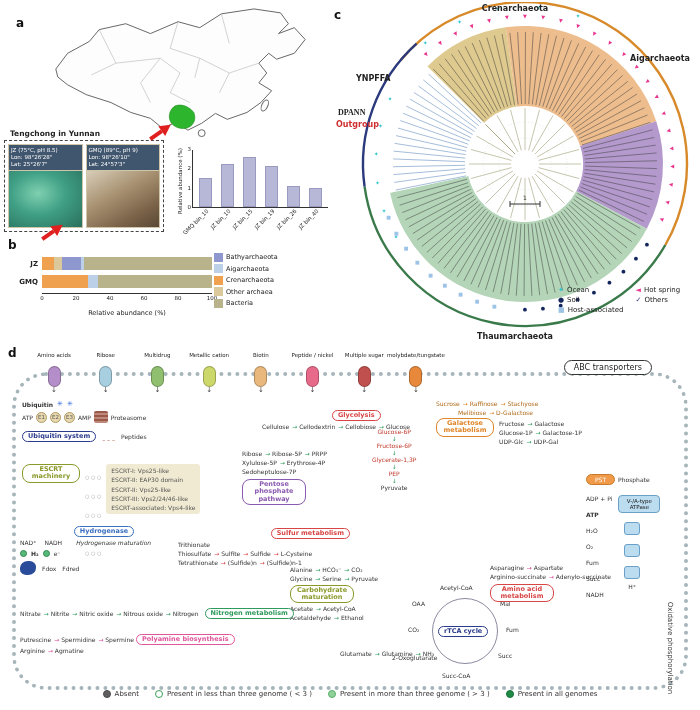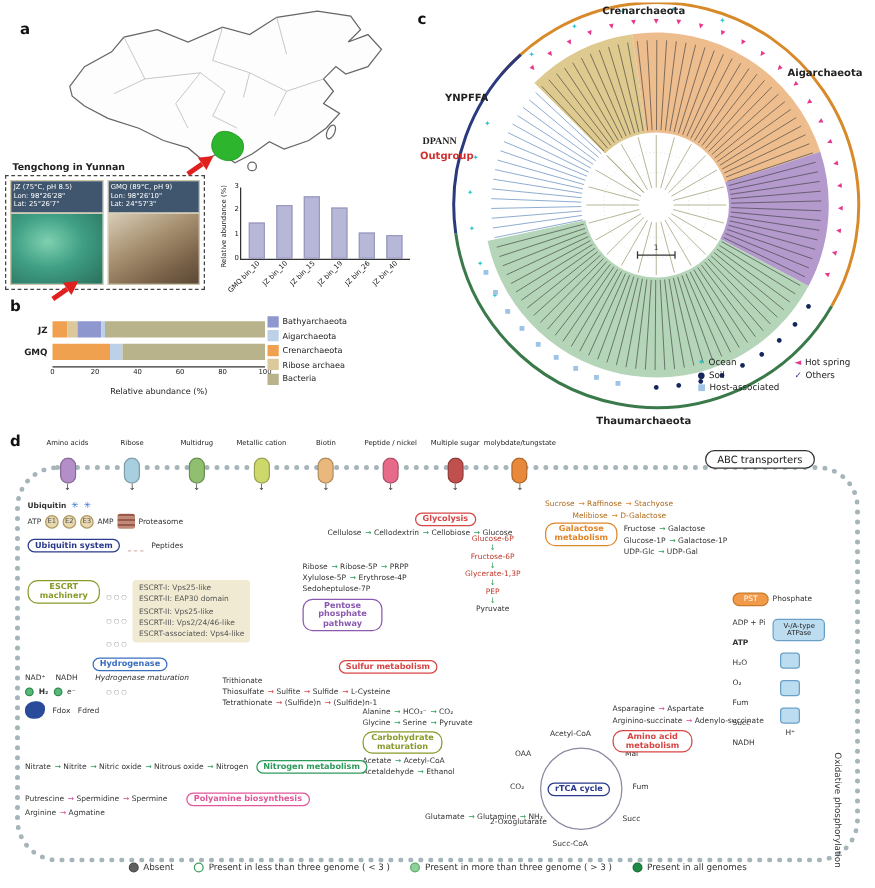--- a/index.html
+++ b/index.html
@@ -268,21 +268,21 @@
       <div class="legb-item">
         <span class="swatch" style="background: rgb(188, 209, 232);"></span>
         <span>Aigarchaeota</span>
       </div>
       <div class="legb-item">
         <span class="swatch" style="background: rgb(240, 161, 79);"></span>
         <span>Crenarchaeota</span>
       </div>
       <div class="legb-item">
         <span class="swatch" style="background: rgb(219, 200, 155);"></span>
-        <span>Ribose archaea</span>
+        <span>Other archaea</span>
       </div>
       <div class="legb-item">
         <span class="swatch" style="background: rgb(185, 179, 139);"></span>
         <span>Bacteria</span>
       </div>
     </div>
 </div>
 
 <div id="panel-c">
   <div class="panel-label" style="left:4px;top:6px">c</div>
@@ -809,21 +809,21 @@
           <span class="m">Nitrite</span>
           <span class="m">Nitric oxide</span>
           <span class="m">Nitrous oxide</span>
           <span class="m">Nitrogen</span>
         </div>
       <span class="plabel c-green">Nitrogen metabolism</span>
     </div>
   </div>
 
   <div class="pd-abs" style="left:16px;top:282px">
-    <div style="display:flex;align-items:center;gap:15px">
+    <div style="display:flex;align-items:center;gap:2px">
       <div class="chain pink">
 
       <span class="m">Putrescine</span>
           <span class="m">Spermidine</span>
           <span class="m">Spermine</span>
         </div>
       <span class="plabel c-pink">Polyamine biosynthesis</span>
     </div>
     <div class="chain pink">
 

